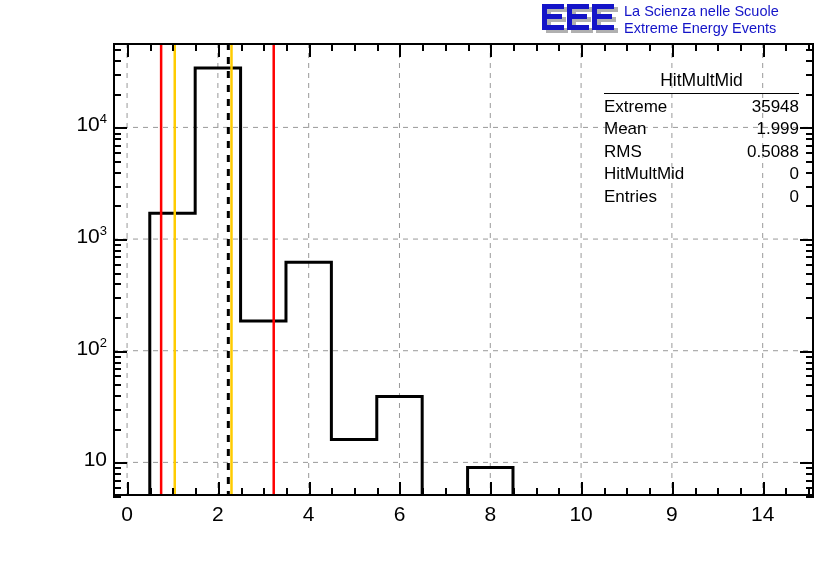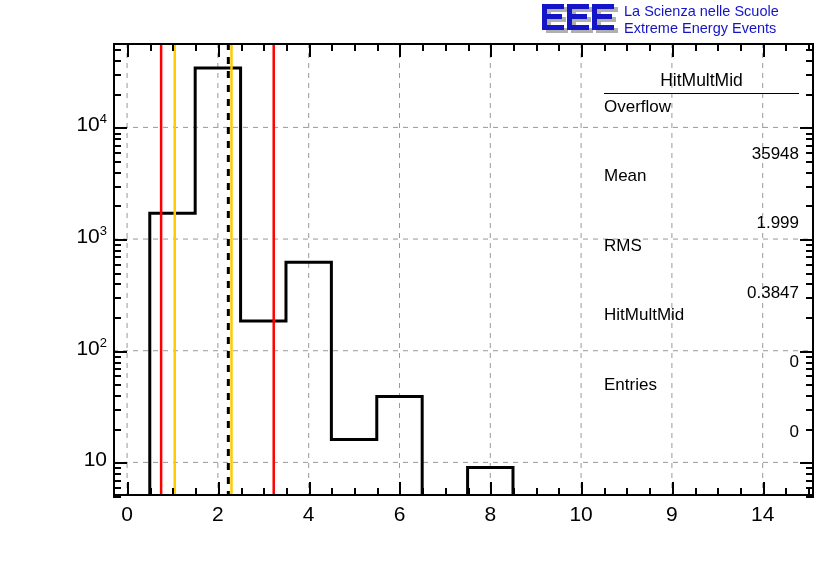--- a/index.html
+++ b/index.html
@@ -53,21 +53,21 @@
   .stats{
     position:absolute;left:604px;top:70px;width:195px;
     font-size:17px;color:#000;background:transparent;
   }
   .stats .sb-title{
     text-align:center;padding-bottom:2px;border-bottom:1.5px solid #000;
     font-size:17.5px;
   }
   .stats .sb-row{display:flex;justify-content:space-between;padding-top:2.5px;}
   .stats .sb-k{text-align:left;}
-  .stats .sb-v{text-align:center;margin-top:47px;}
+  .stats .sb-v{text-align:center;}
 </style>
 </head>
 <body>
 
 <div id="root">
 
 
   <div class="logo-wrap">
     <svg class="logo-eee" viewBox="0 0 80 34">
       <g fill="#b0b0b0">
@@ -289,30 +289,30 @@
       <div class="xlab" style="width: 50px; left: 556.09px; top: 502px;">10</div>
       <div class="xlab" style="width: 50px; left: 646.893px; top: 502px;">9</div>
       <div class="xlab" style="width: 50px; left: 737.696px; top: 502px;">14</div>
     </div>
 
 
   <div class="stats">
     <div class="sb-title">HitMultMid</div>
     <div id="stats-rows">
         <div class="sb-row">
-          <span class="sb-k">Overflow</span>
+          <span class="sb-k">Extreme</span>
           <span class="sb-v">35948</span>
         </div>
         <div class="sb-row">
           <span class="sb-k">Mean</span>
           <span class="sb-v">1.999</span>
         </div>
         <div class="sb-row">
           <span class="sb-k">RMS</span>
-          <span class="sb-v">0.3847</span>
+          <span class="sb-v">0.5088</span>
         </div>
         <div class="sb-row">
           <span class="sb-k">HitMultMid</span>
           <span class="sb-v">0</span>
         </div>
         <div class="sb-row">
           <span class="sb-k">Entries</span>
           <span class="sb-v">0</span>
         </div>
       </div>

